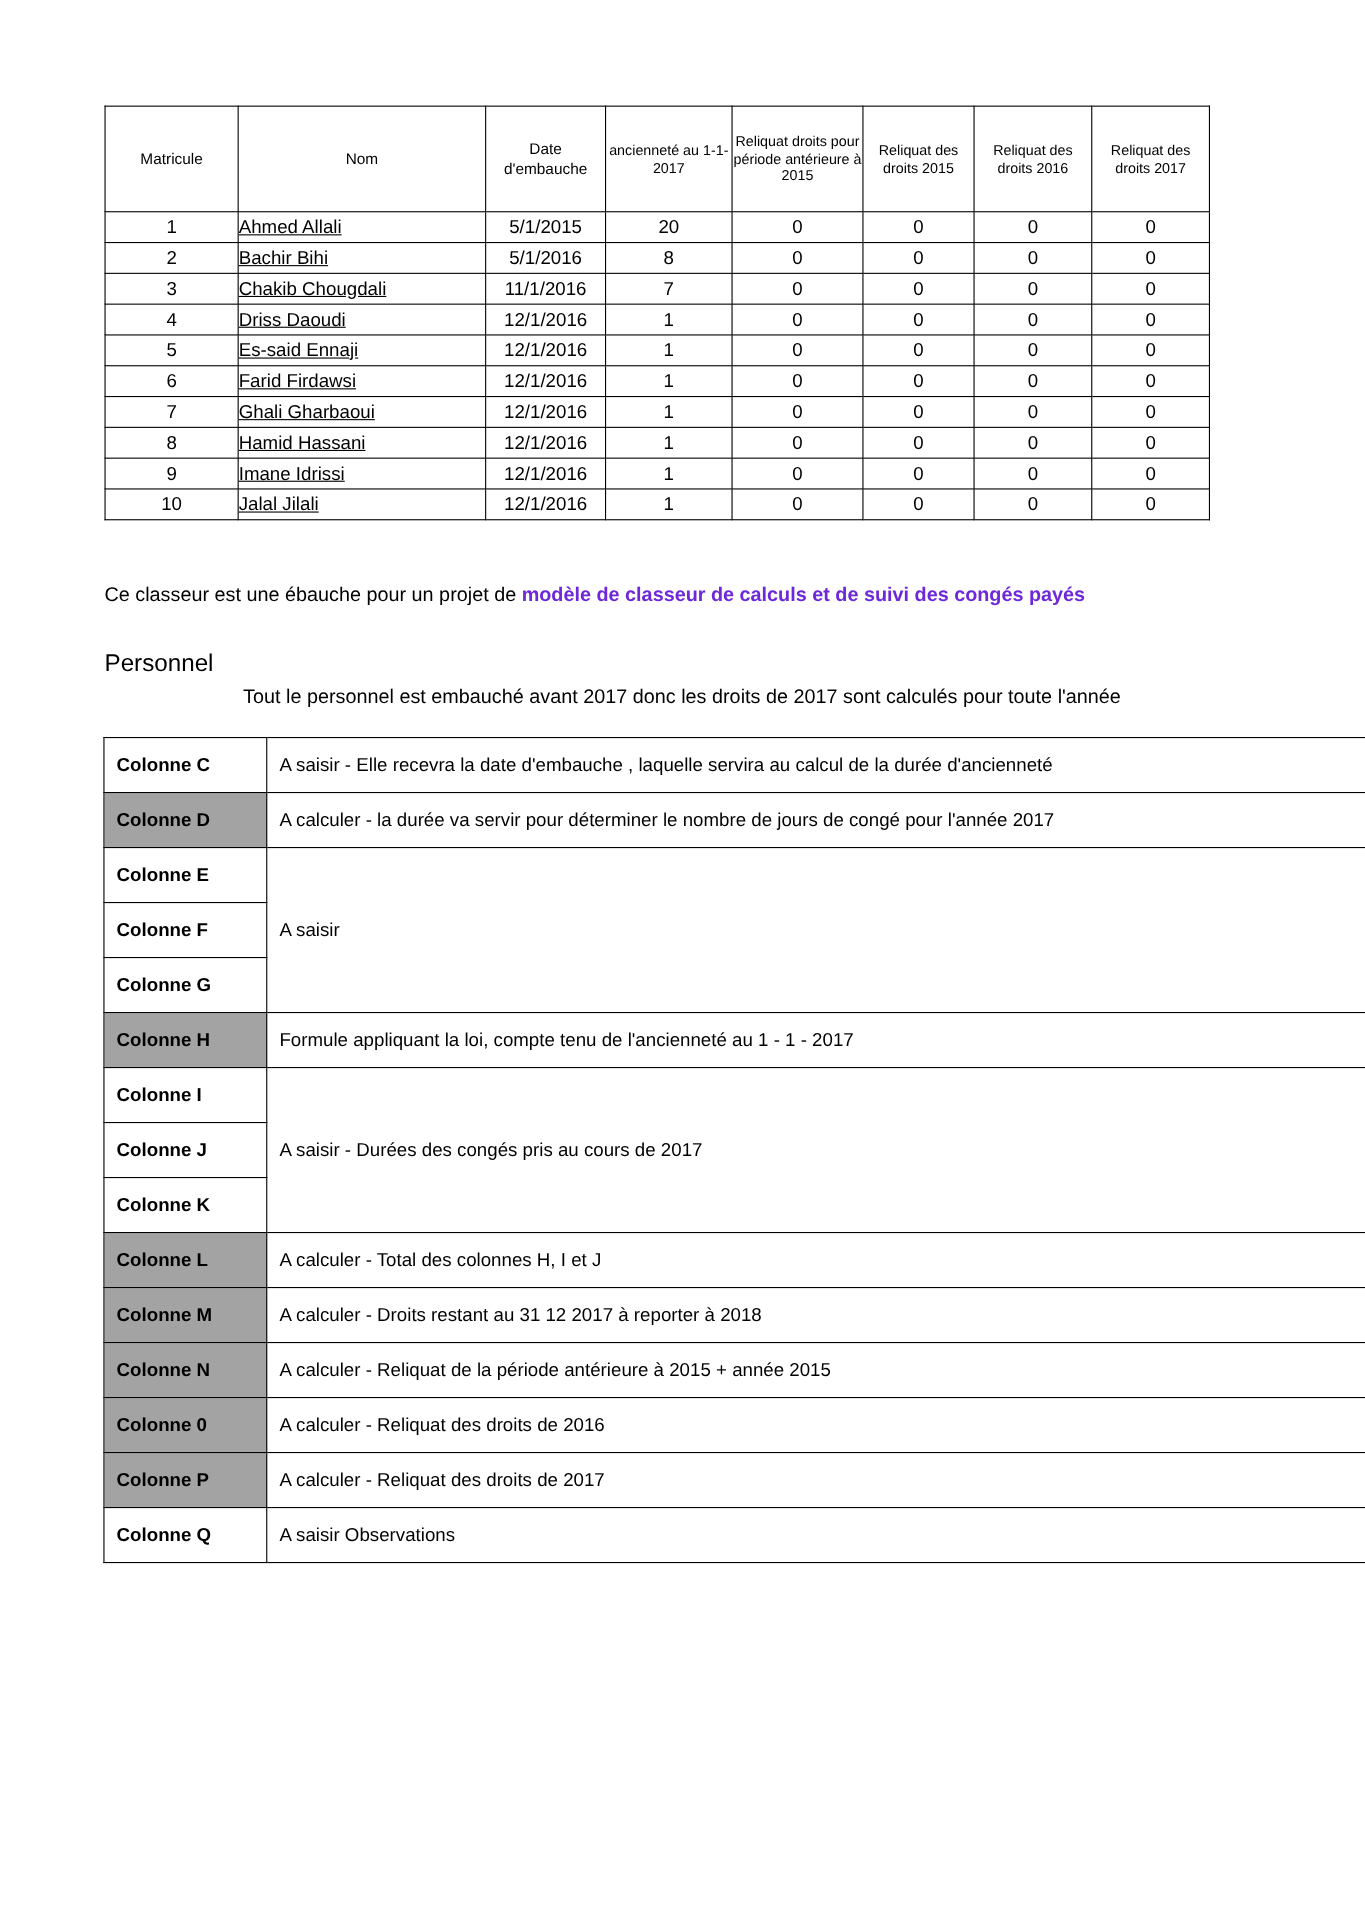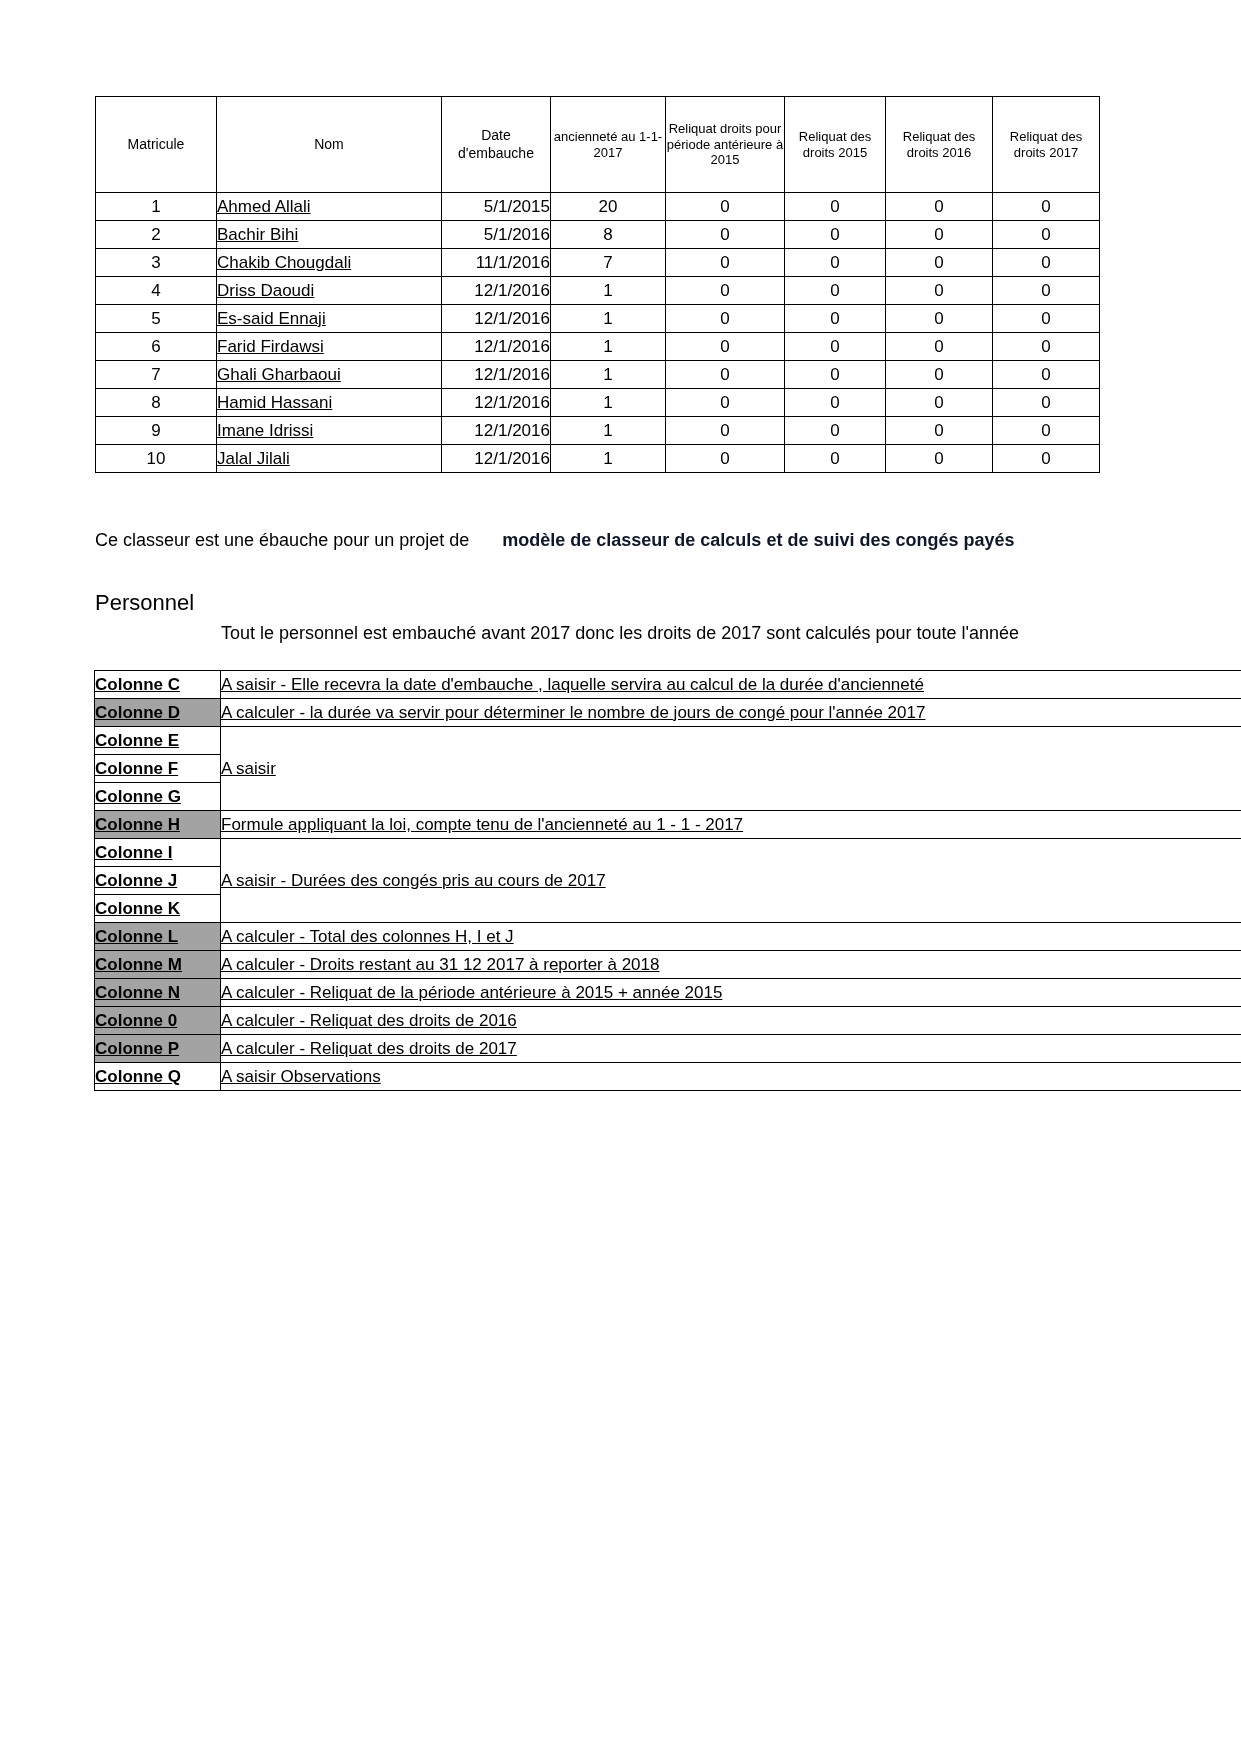--- a/index.html
+++ b/index.html
@@ -58,40 +58,39 @@
   }
   td.c-matricule {
     background: #f7dedd;
     text-align: center;
   }
   td.c-nom {
     text-align: left;
     padding-left: 5px;
     text-decoration: underline;
   }
-  td.c-date { text-align: right; }
+  td.c-date { text-align: center; }
   td.c-anc {
     background: #b4cbe3;
     text-align: center;
   }
   td.c-zero { text-align: center; }
 
   
   .intro-line {
     position: absolute;
     left: 95px;
     top: 527px;
     font-size: 18px;
     white-space: nowrap;
     line-height: 26px;
   }
   .intro-line .accent {
-    color: #0f172a;
+    color: #6d28d9;
     font-weight: bold;
-    margin-left: 28px;
   }
 
   .personnel-block {
     position: absolute;
     left: 95px;
     top: 588px;
     width: 1150px;
   }
   .personnel-block .pb-row {
     display: flex;
@@ -115,27 +114,26 @@
     left: 94px;
     top: 670px;
     width: 1150px;
   }
   table.colonnes {
     border-collapse: collapse;
     table-layout: fixed;
     width: 1150px;
   }
   table.colonnes td {
-    padding: 0;
+    padding: 11px;
     height: 27px;
     font-size: 17px;
     line-height: 27px;
     vertical-align: middle;
     background: #ffffff;
-    text-decoration: underline;
   }
   td.col-key {
     width: 125px;
     font-weight: bold;
     padding-left: 4px;
     border-left: 1px solid #000000;
     border-right: 1px solid #000000;
     border-top: 1px solid #000000;
     border-bottom: 1px solid #000000;
   }

